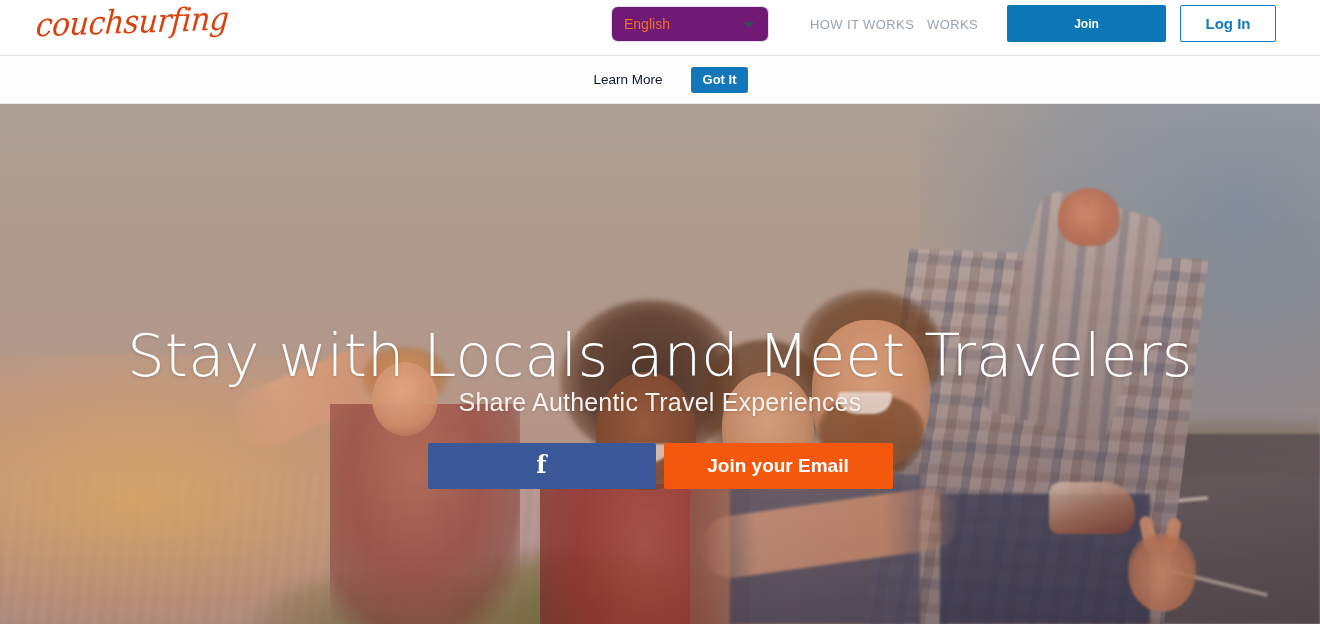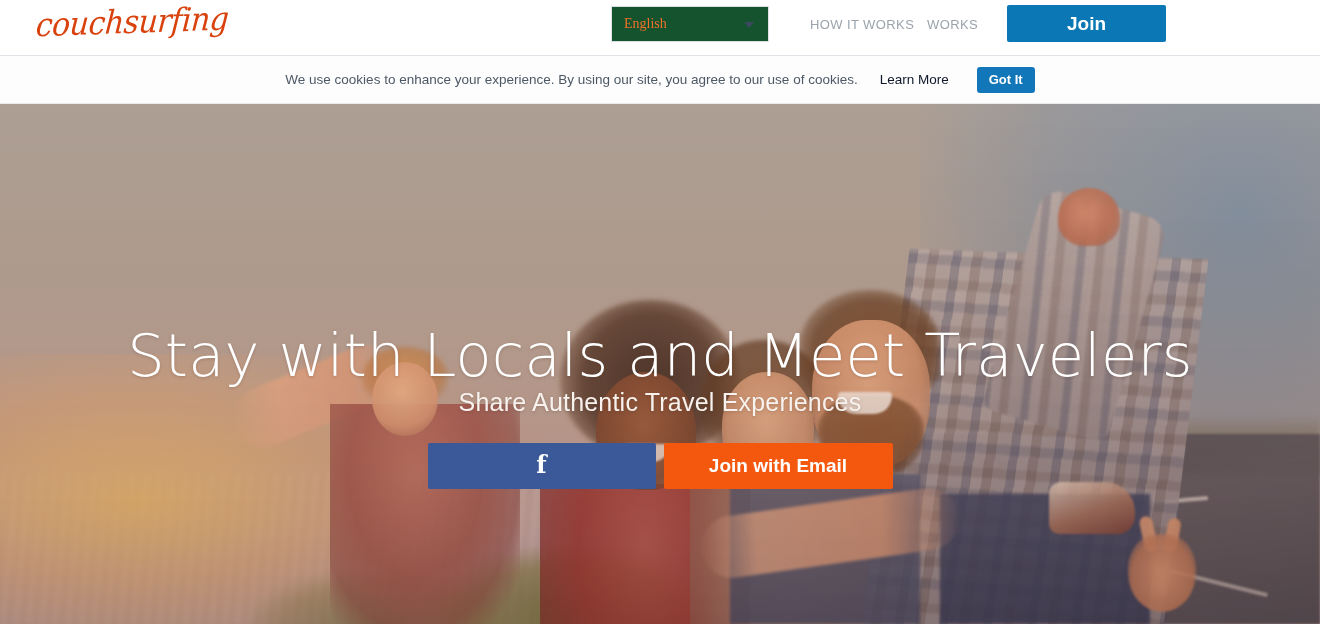--- a/index.html
+++ b/index.html
@@ -32,25 +32,24 @@
   }
   .logo .swash {
     display:inline-block;
     transform:scaleY(1.08);
   }
 
   .lang-select {
     position:absolute; left:611px; top:6px;
     width:158px; height:36px;
     border:1px solid #dcdfe3;
-    border-radius:0;
-    background:#14532d;
+    border-radius:7px;
+    background:#701a75;
     display:flex; align-items:center;
     cursor:pointer;
-    font-family:Liberation Serif, serif;
   }
   .lang-select .lang-label {
     margin-left:12px;
     font-size:14px;
     color:#f0702a;
   }
   .lang-select .chevron {
     position:absolute; right:14px; top:15px;
     width:0; height:0;
     border-left:5px solid transparent;
@@ -68,21 +67,21 @@
     white-space:nowrap;
   }
   .nav-how { left:794px;margin-left:16px; }
   .nav-safety { left:927px; }
 
   .btn-join-top {
     position:absolute; left:1007px; top:5px;
     width:159px; height:37px;
     background:#0b77b5;
     border:none; border-radius:2px;
-    color:#fff; font-size:19px; font-weight:bold;
+    color:#fff; font-size:12px; font-weight:bold;
     font-family:"Liberation Sans", sans-serif;
     cursor:pointer;
   }
   .btn-login-top {
     position:absolute; left:1180px; top:5px;
     width:96px; height:37px;
     background:#fff;
     border:1px solid #1279ba; border-radius:2px;
     color:#1279ba; font-size:15px; font-weight:bold;
     font-family:"Liberation Sans", sans-serif;
@@ -435,24 +434,24 @@
 
   <div class="lang-select">
     <span class="lang-label">English</span>
     <span class="chevron"></span>
   </div>
 
   <a class="nav-link nav-how" href="#">HOW IT WORKS</a>
   <a class="nav-link nav-safety" href="#">WORKS</a>
 
   <button class="btn-join-top">Join</button>
+  <button class="btn-login-top">Log In</button>
 </div>
 
 <div class="cookie-bar">
-  <span class="cookie-text">We use cookies to enhance your experience. By using our site, you agree to our use of cookies.</span>
   <a class="cookie-learn" href="#">Learn More</a>
   <button class="cookie-gotit">Got It</button>
 </div>
 
 <div class="hero">
 
   <div class="hero-photo">
     <div class="sky"></div>
     <div class="sky-blue"></div>
     <div class="treeline"></div>
@@ -501,17 +500,17 @@
   </div>
 
   <div class="hero-content">
     <div class="hero-title">Stay with Locals and Meet Travelers</div>
     <div class="hero-sub">Share Authentic Travel Experiences</div>
 
     <div class="cta-row">
       <button class="btn-fb">
         <span class="fb-f">f</span>
       </button>
-      <button class="btn-email">Join with Email</button>
+      <button class="btn-email">Join your Email</button>
     </div>
   </div>
 
 </div>
 
 </body></html>

